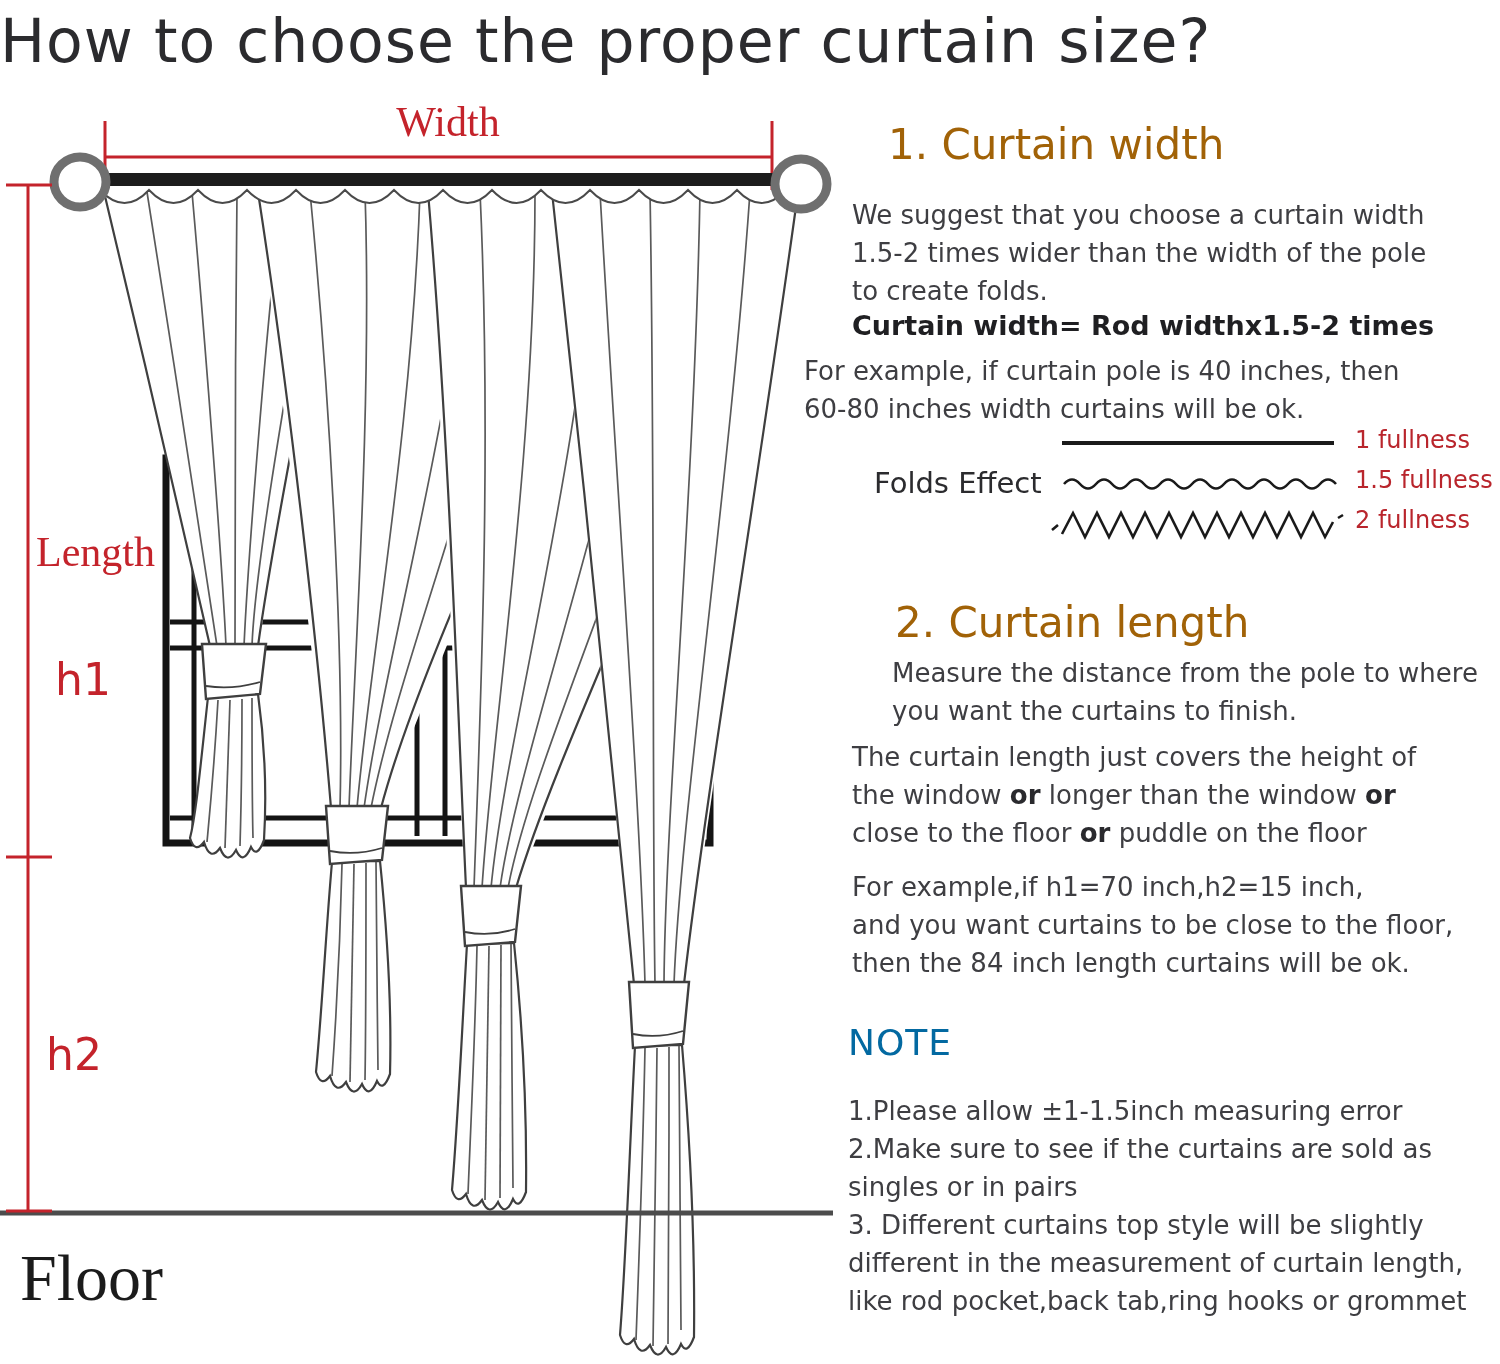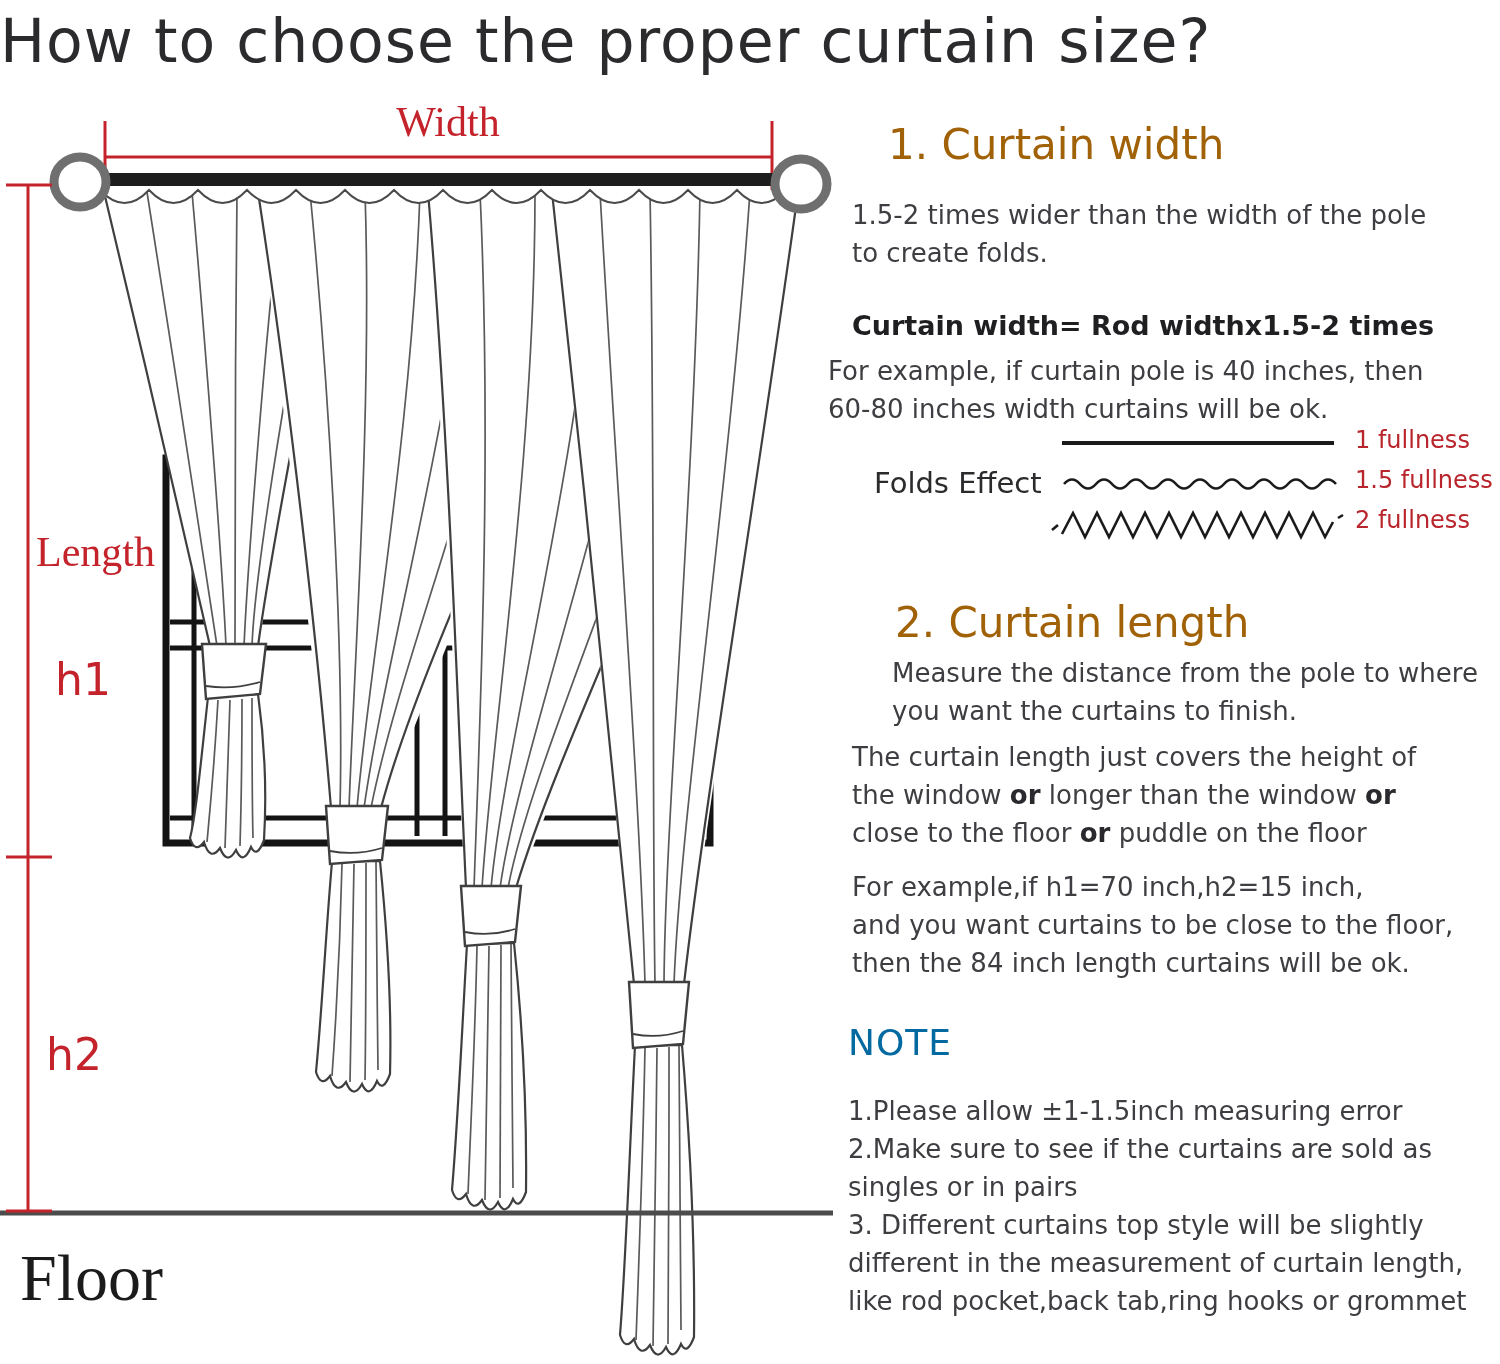--- a/index.html
+++ b/index.html
@@ -165,27 +165,28 @@
     <text x="448" y="136" text-anchor="middle" font-family="Liberation Serif, DejaVu Serif, serif" font-size="42" fill="#c4232b">Width</text>
     <text x="36" y="566" font-family="Liberation Serif, DejaVu Serif, serif" font-size="42" fill="#c4232b">Length</text>
     <text x="55" y="695" font-family="DejaVu Sans, sans-serif" font-size="44" fill="#c4232b">h1</text>
     <text x="46" y="1070" font-family="DejaVu Sans, sans-serif" font-size="44" fill="#c4232b">h2</text>
     <text x="20" y="1300" font-family="Liberation Serif, DejaVu Serif, serif" font-size="66" fill="#1b1b1b">Floor</text>
   </svg>
 
   <div class="sec-heading" style="left:888px;top:120px;">1. Curtain width</div>
 
   <div class="body-block" style="left:852px;top:196px;">
+    <div>We suggest that you choose a curtain width</div>
     <div>1.5-2 times wider than the width of the pole</div>
     <div>to create folds.</div>
   </div>
 
   <div class="formula" style="left:852px;top:310px;">Curtain width= Rod widthx1.5-2 times</div>
 
-  <div class="body-block" style="left:828px;top:352px;">
+  <div class="body-block" style="left:804px;top:352px;">
     <div>For example, if curtain pole is 40 inches, then</div>
     <div>60-80 inches width curtains will be ok.</div>
   </div>
 
   <div class="folds-label" style="left:874px;top:466px;">Folds Effect</div>
 
   <div class="straight-line" style="left:1062px;top:441px;"></div>
   <div class="fullness-label" style="left:1355px;top:426px;">1 fullness</div>
 
   <svg class="fold-line-svg" style="left:1062px;top:474px;" width="276" height="18" viewBox="0 0 276 18">

